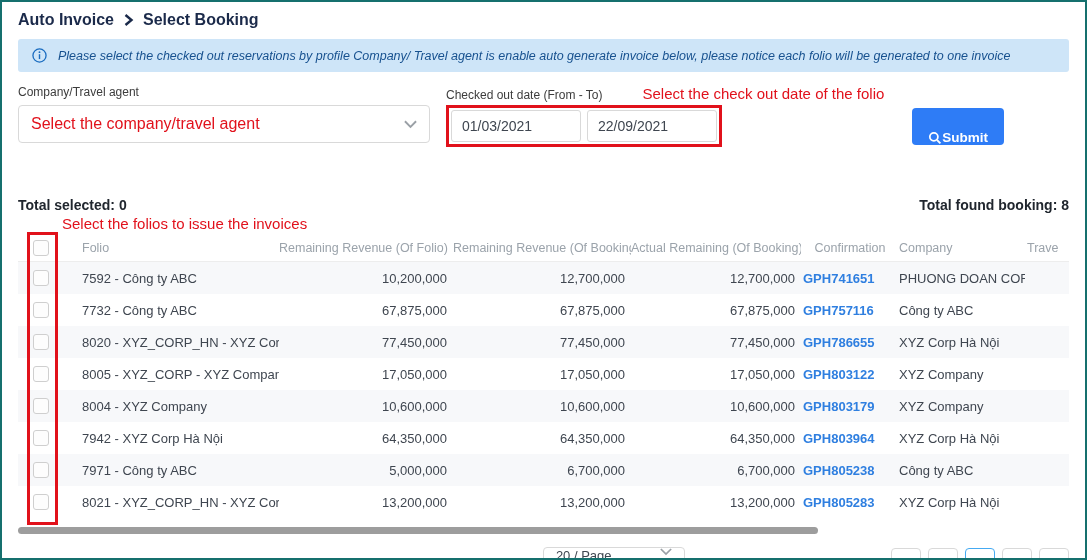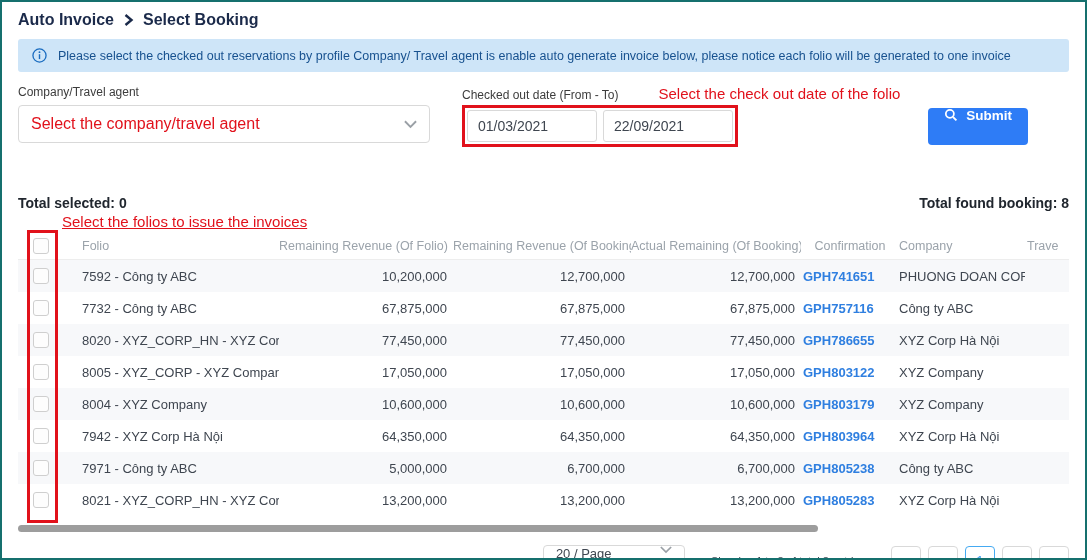--- a/index.html
+++ b/index.html
@@ -10,55 +10,55 @@
     border: 2px solid #15706e; overflow: hidden; position: relative;
   }
   
   .header { padding: 9px 16px 6px; display: flex; align-items: center; gap: 9px; }
   .crumb { font-size: 16px; font-weight: bold; color: #1b2a4a; }
   .crumb-sep { display: flex; align-items: center; }
   
   .info {
     margin: 4px 16px 0; background: #cee5f8; border-radius: 3px;
     padding: 9px 14px; display: flex; align-items: center; gap: 11px;
-    font-size: 12.5px; color: #17518f;
+    font-size: 12.5px; color: #17518f; font-style: italic;
   }
   
   .filters { margin: 13px 16px 0; display: flex; align-items: flex-start; }
   .flabel { display: block; font-size: 12px; color: #3c3c3c; margin-bottom: 6px; }
   .filter-company { width: 412px; }
   .select-box {
     height: 38px; border: 1px solid #d9d9d9; border-radius: 4px; background: #fff;
     display: flex; align-items: center; justify-content: space-between;
     padding: 0 12px; cursor: pointer;
   }
   .red-text { color: #e1111b; }
   .select-box .ph { font-size: 16px; }
-  .filter-dates { margin-left: 32px; }
+  .filter-dates { margin-left: 16px; }
   .date-label-row { display: flex; align-items: baseline; gap: 40px; margin-bottom: 3px; }
   .date-note { font-size: 15px; white-space: nowrap; }
   .date-red-box {
     border: 3px solid #e1111b; display: inline-flex; gap: 6px; padding: 2px;
   }
   .date-input {
     width: 130px; height: 32px; border: 1px solid #d9d9d9; border-radius: 3px;
     padding: 0 10px; font-size: 14px; color: #3f4650; font-family: inherit; outline: none;
   }
   .submit-wrap { margin-left: 28px; padding-top: 23px; }
   .submit-btn {
     background: #2e7cf6; color: #fff; border: none; border-radius: 4px;
     height: 37px; padding: 0 16px; font-size: 13.5px; font-weight: bold;
-    display: inline-flex; align-items: flex-start; gap: 8px; cursor: pointer;
+    display: inline-flex; align-items: flex-end; gap: 0; cursor: pointer;
     font-family: inherit;
   }
   
   .table-section { margin: 15px 16px 0; position: relative; }
   .summary-row { display: flex; justify-content: space-between; align-items: baseline;
     font-size: 14px; font-weight: bold; color: #20262e; margin-top: 48px; }
-  .folio-note { margin: 2px 0 3px 44px; font-size: 15px; text-decoration: underline; }
+  .folio-note { margin: 2px 0 3px 44px; font-size: 15px; }
   .table-wrap { position: relative; }
   .red-col-box {
     position: absolute; left: 9px; top: -3px; width: 31px; height: 293px;
     border: 3px solid #e1111b; pointer-events: none; z-index: 5;
   }
   .tr {
     display: grid;
     grid-template-columns: 46px 215px 174px 178px 170px 96px 128px 1fr;
     align-items: center; height: 32px; font-size: 13px; color: #3f4650;
     overflow: hidden;

